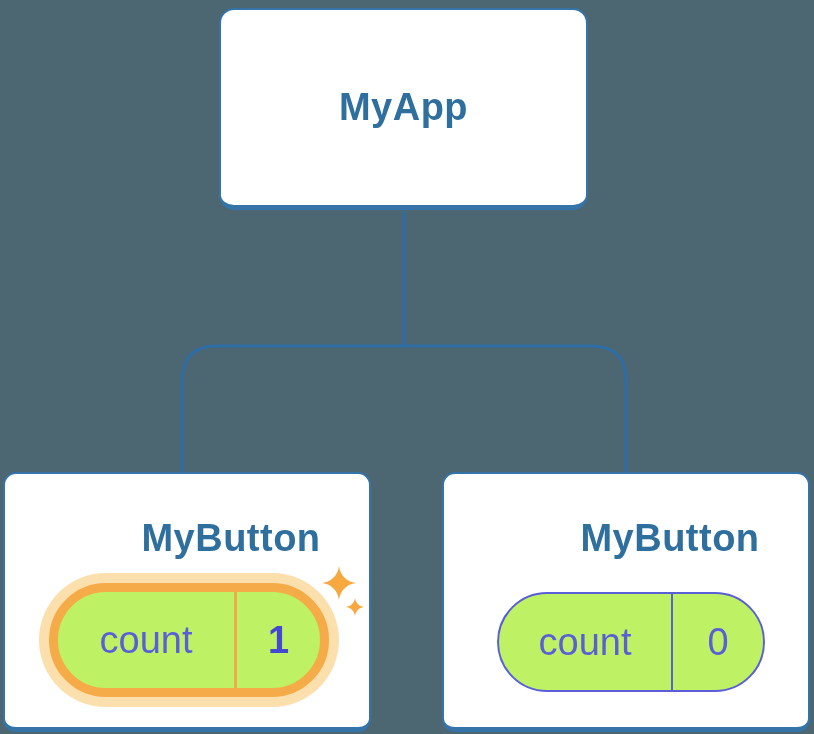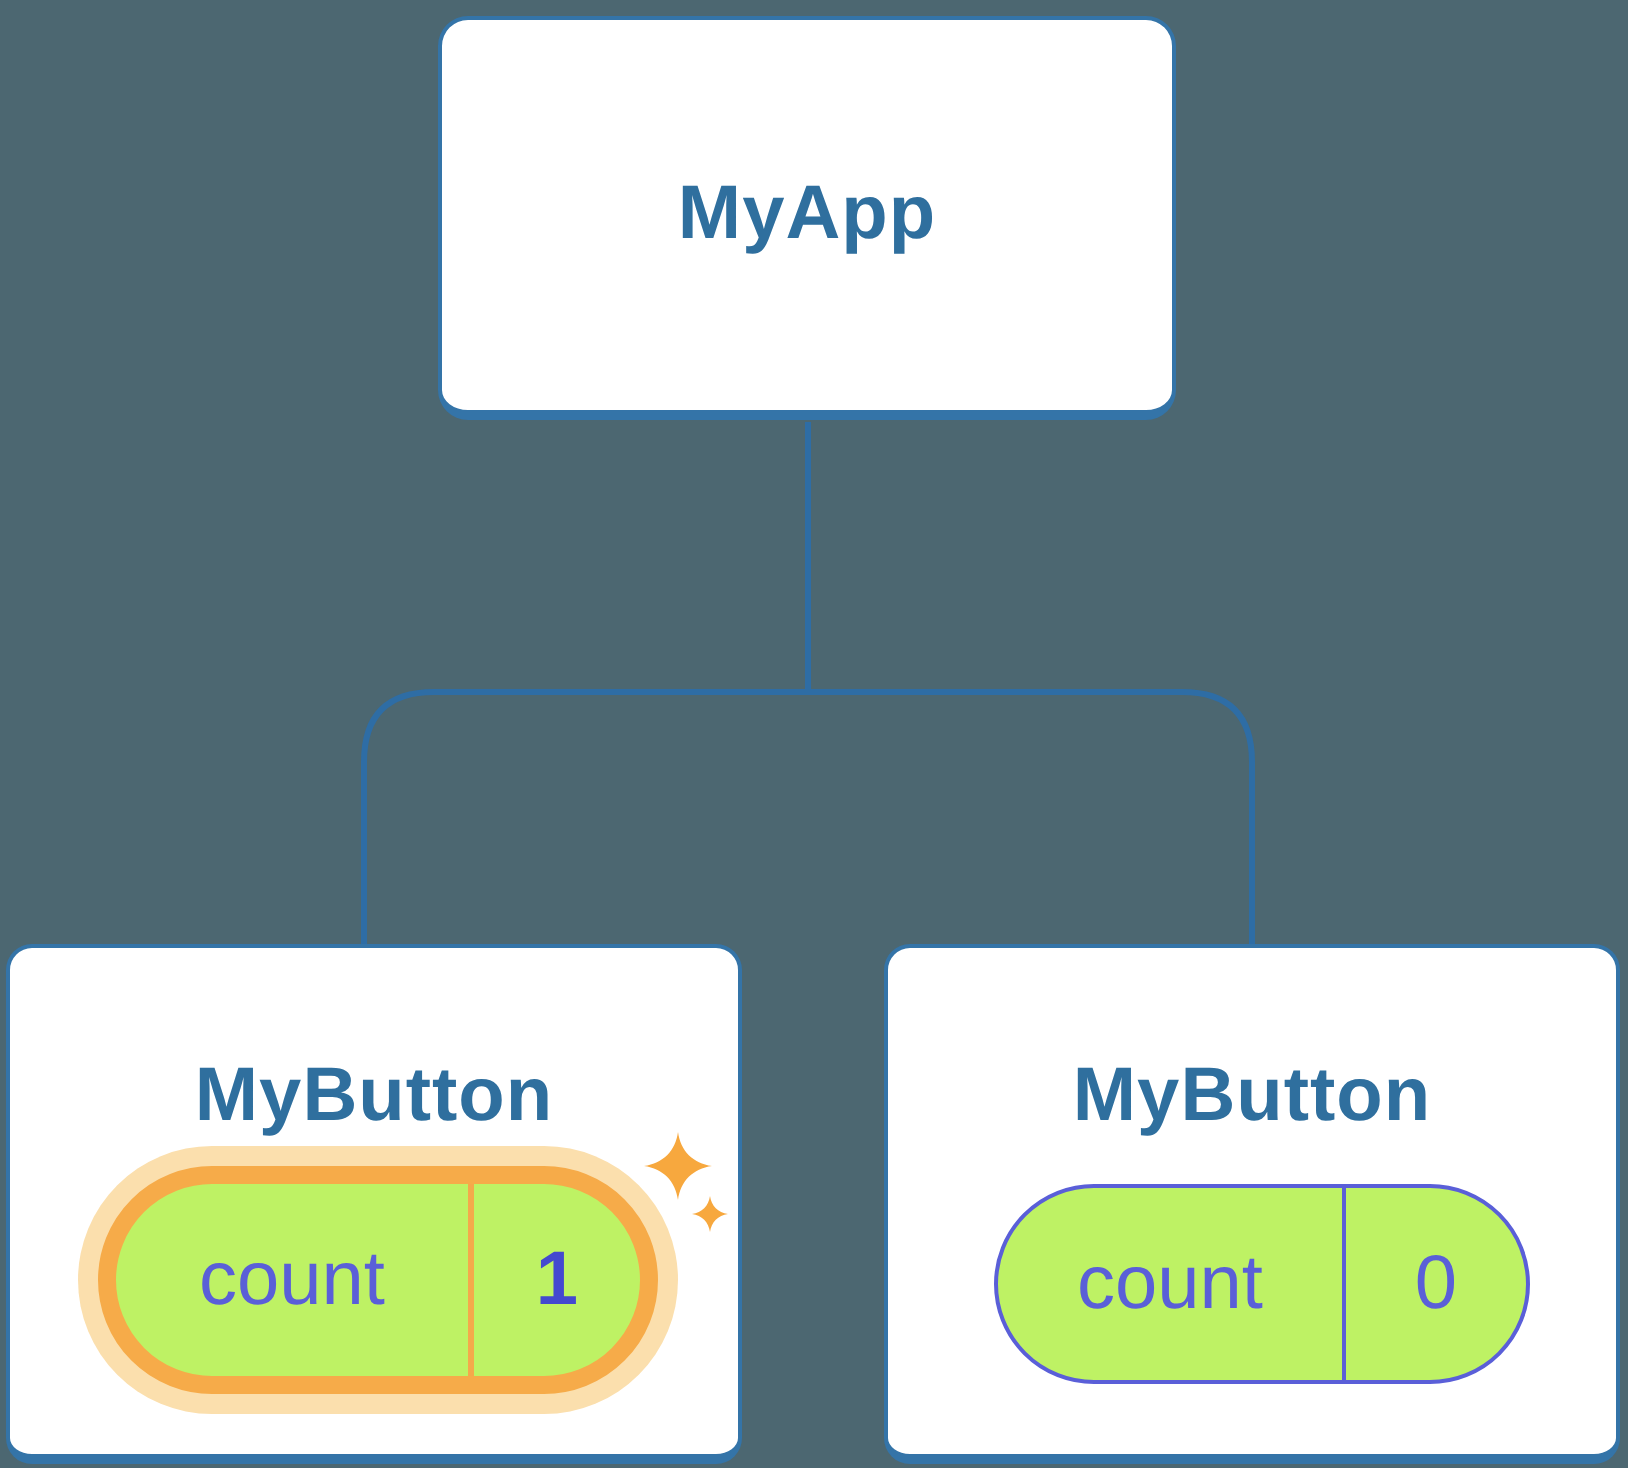--- a/index.html
+++ b/index.html
@@ -27,22 +27,22 @@
   .node-child{width:368px;height:260px;top:472px;border-radius:13px;}
   .node-left{left:3px;}
   .node-right{left:442px;}
 
   .node-title{
     color:#2f6f9e;
     font-size:38px;font-weight:700;
     letter-spacing:0.5px;
   }
   .child-title{
-    position:absolute;top:52px;left:0;width:100%;
-    text-align:center;line-height:44px;
+    position:absolute;top:42px;left:0;width:100%;
+    text-align:center;line-height:44px;padding-left:44px;
   }
 
   .pill{
     position:absolute;
     background:#bef264;
     display:flex;
     box-sizing:border-box;
     align-items:stretch;
   }
   .pill-cell{

